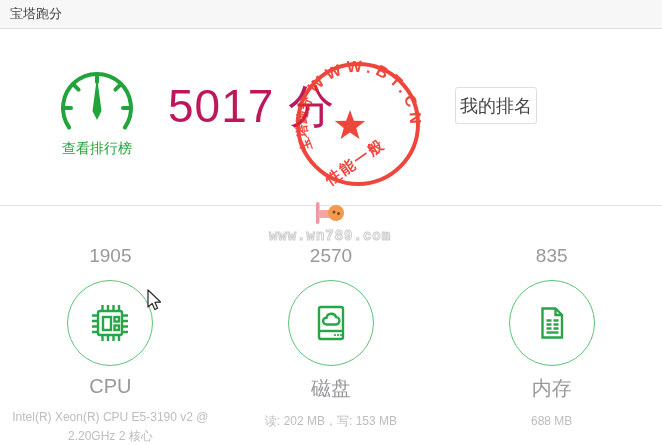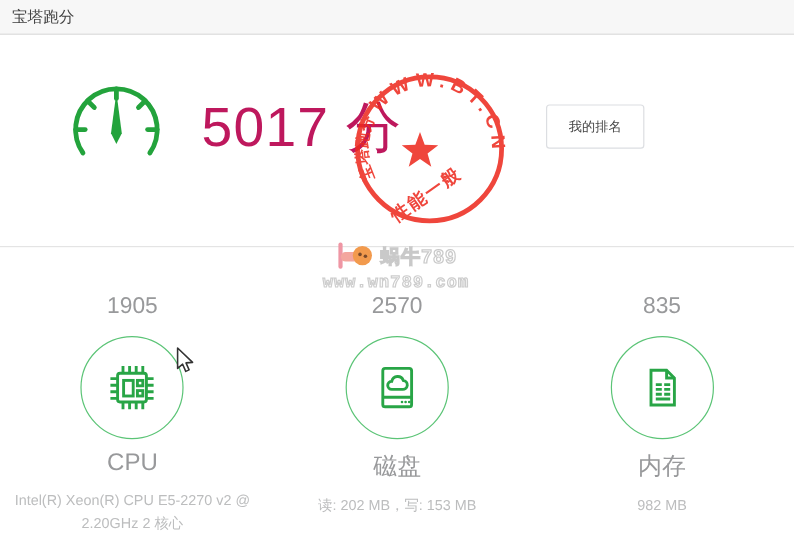--- a/index.html
+++ b/index.html
@@ -23,21 +23,21 @@
 
   .score {
     position:absolute; left:168px; top:76px;
     font-size:46px; color:#be185d; letter-spacing:1px; white-space:nowrap;
   }
   .stamp { position:absolute; left:288px; top:54px; }
 
   .btn {
     position:absolute; top:87px; width:82px; height:37px;
     background:#fff; border:1px solid #dcdee2; border-radius:3px;
-    font-size:11px; color:#454545; font-family:inherit; cursor:pointer;
+    font-size:18px; color:#454545; font-family:inherit; cursor:pointer;
   }
   .btn-rank { left:455px; }
   .btn-rerun { left:555px; }
 
   .divider { position:absolute; left:0; top:205px; width:662px; height:0; border-top:1px solid #e4e4e4; }
 
   
   .watermark { position:absolute; left:230px; top:201px; width:200px; text-align:center; pointer-events:none; }
   .wm-row { display:flex; align-items:center; justify-content:center; gap:4px; }
   .wm-text {
@@ -78,20 +78,21 @@
       <g stroke="#23a33c" stroke-width="4" fill="none" stroke-linecap="round">
         <path d="M20.15 63.5 A34 34 0 1 1 75.85 63.5"></path>
         <line x1="14" y1="44" x2="22" y2="44"></line>
         <line x1="23.9" y1="20" x2="29.6" y2="25.6"></line>
         <line x1="48" y1="10" x2="48" y2="18"></line>
         <line x1="72.1" y1="20" x2="66.4" y2="25.6"></line>
         <line x1="82" y1="44" x2="74" y2="44"></line>
       </g>
       <path d="M48 13 L52.5 47 L48 56 L43.5 47 Z" fill="#23a33c"></path>
     </svg>
+    <div class="leaderboard-link">查看排行榜</div>
   </div>
 
   <div class="score"><span>5017</span> <span>分</span></div>
 
   <svg class="stamp" width="140" height="140" viewBox="0 0 140 140">
     <g opacity="0.87">
       <circle cx="70" cy="70" r="60" fill="none" stroke="#ed2b20" stroke-width="4"></circle>
       <path id="stampArc" d="M27.4 99.8 A52 52 0 1 1 112.6 99.8" fill="none"></path>
       <text font-size="13" font-weight="bold" fill="#ed2b20">
         <textPath href="#stampArc" startOffset="6">宝塔跑分</textPath>
@@ -112,21 +113,20 @@
 
   <div class="watermark">
     <div class="wm-row">
       <svg width="34" height="26" viewBox="0 0 34 26">
         <rect x="3" y="1" width="3.5" height="22" rx="1.7" fill="#ef96a4"></rect>
         <rect x="5" y="9" width="22" height="8" rx="4" fill="#f3a69e"></rect>
         <circle cx="23" cy="12" r="8" fill="#f29a4d"></circle>
         <circle cx="21" cy="11" r="1.5" fill="#7a4a2b"></circle>
         <circle cx="25.5" cy="12.5" r="1.5" fill="#7a4a2b"></circle>
       </svg>
-      <span class="wm-text">蜗牛789</span>
     </div>
     <div class="wm-url">www.wn789.com</div>
   </div>
 
   <div class="metrics">
 
     <div class="metric">
       <div class="metric-score">1905</div>
       <div class="metric-circle">
         <svg width="44" height="44" viewBox="0 0 44 44">
@@ -136,21 +136,21 @@
             <rect x="26.5" y="16" width="4.5" height="4.5"></rect>
             <rect x="26.5" y="24.5" width="4.5" height="4.5"></rect>
             <path d="M14.5 4v6 M20 4v6 M25.5 4v6 M31 4v6"></path>
             <path d="M14.5 34v6 M20 34v6 M25.5 34v6 M31 34v6"></path>
             <path d="M4 14.5h6 M4 20h6 M4 25.5h6 M4 31h6"></path>
             <path d="M34 14.5h6 M34 20h6 M34 25.5h6 M34 31h6"></path>
           </g>
         </svg>
       </div>
       <div class="metric-label">CPU</div>
-      <div class="metric-detail">Intel(R) Xeon(R) CPU E5-2270 v2 @ 2.20GHz 2 核心</div>
+      <div class="metric-detail">Intel(R) Xeon(R) CPU E5-3190 v2 @ 2.20GHz 2 核心</div>
     </div>
 
     <div class="metric">
       <div class="metric-score">2570</div>
       <div class="metric-circle">
         <svg width="44" height="44" viewBox="0 0 44 44">
           <g stroke="#28a546" stroke-width="2.4" fill="none">
             <rect x="10" y="6" width="24" height="32" rx="2"></rect>
             <line x1="10" y1="30" x2="34" y2="30"></line>
             <path d="M17.5 23.5 a3.4 3.4 0 0 1 0-6.8 a5 5 0 0 1 9.6-.6 a3.7 3.7 0 0 1-.8 7.4 z"></path>
@@ -172,21 +172,21 @@
             <path d="M12.5 7.5 h13 l6.5 6.5 v22.5 h-19.5 z"></path>
             <path d="M25.5 7.5 v6.5 h6.5"></path>
             <path d="M16.5 19.5h5 M23.5 19.5h5"></path>
             <path d="M16.5 23.5h5 M23.5 23.5h5"></path>
             <path d="M16.5 27.5h5 M23.5 27.5h5"></path>
             <path d="M16.5 31.5h12"></path>
           </g>
         </svg>
       </div>
       <div class="metric-label">内存</div>
-      <div class="metric-detail">982 MB</div>
+      <div class="metric-detail">688 MB</div>
     </div>
 
   </div>
 
   <svg class="cursor" width="18" height="26" viewBox="0 0 18 26">
     <path d="M3 2 L3 19 L7.2 15.5 L9.8 21.5 L12.6 20.2 L10 14.4 L15.5 14 Z" fill="#fff" stroke="#333" stroke-width="1.3" stroke-linejoin="round"></path>
   </svg>
 
 </div>
 

